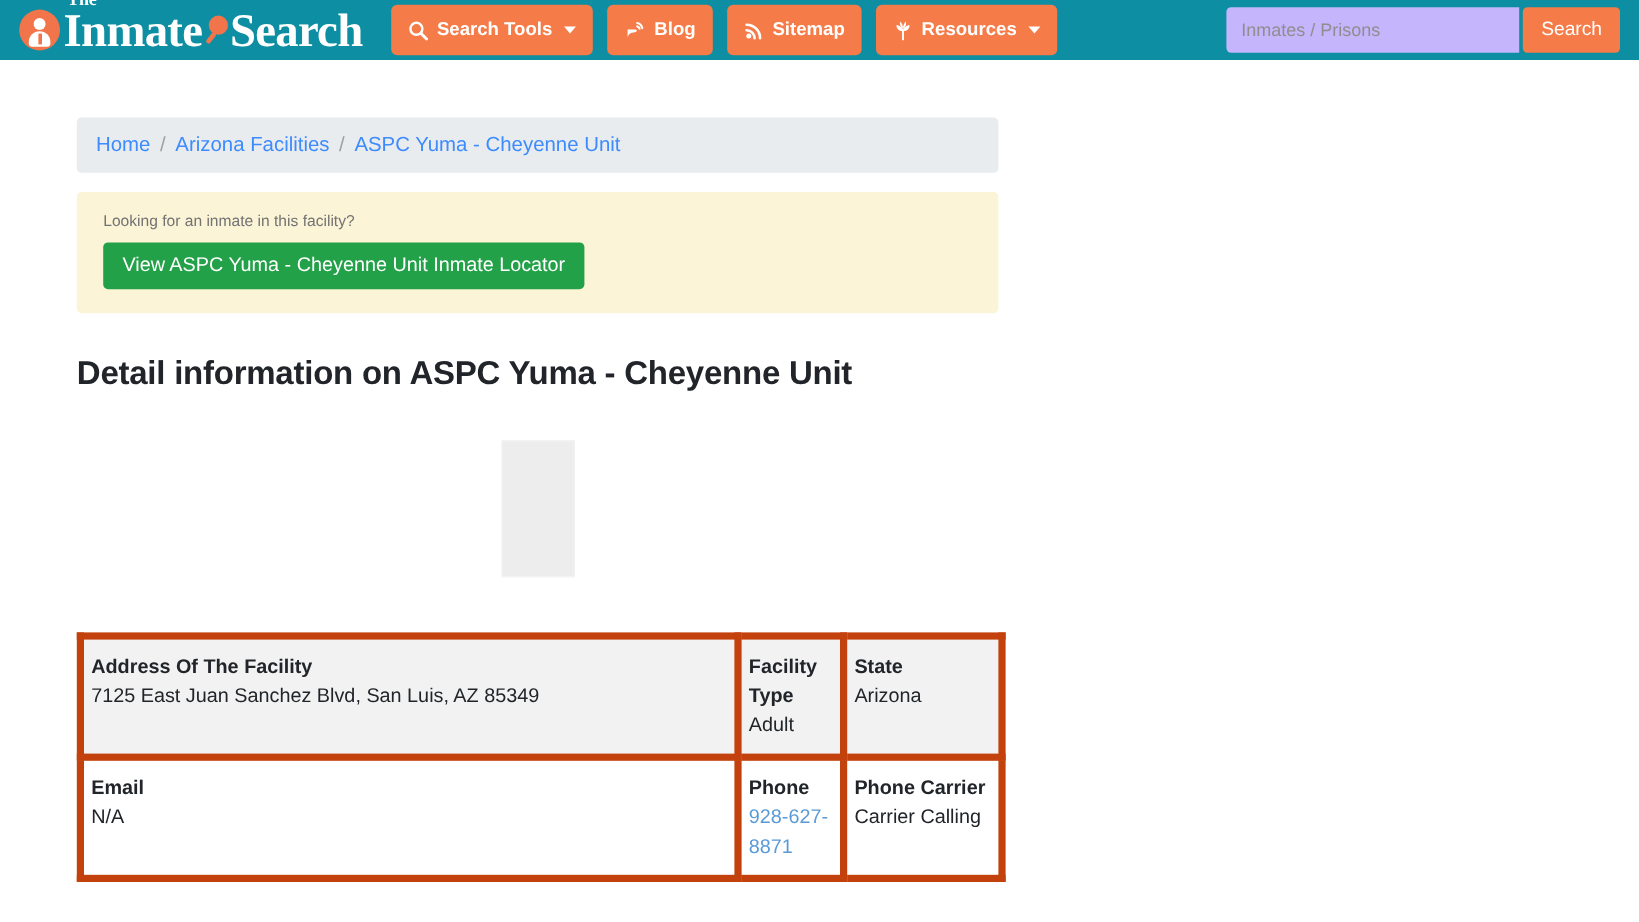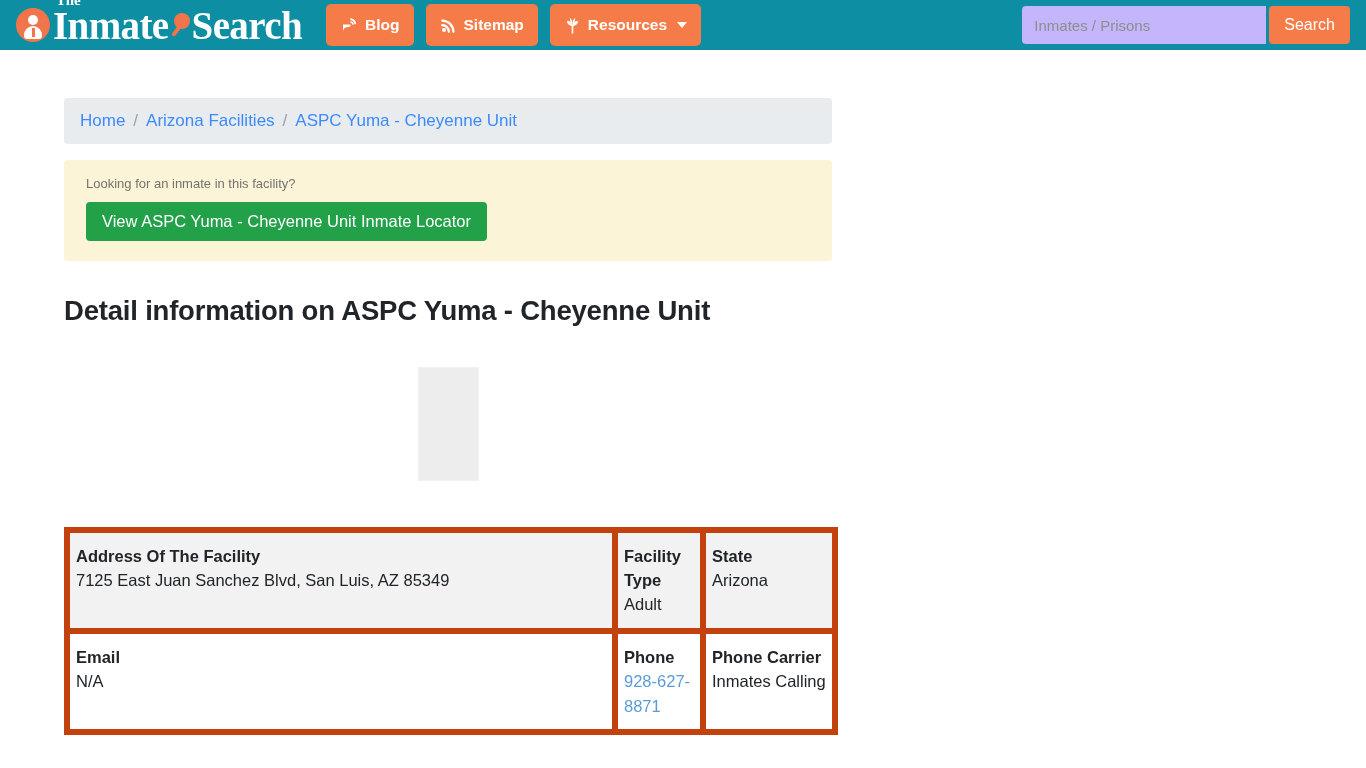--- a/index.html
+++ b/index.html
@@ -277,20 +277,30 @@
         <span>Inmate</span>
         <span class="brand-glass">
           <span class="lens"></span>
             <span class="handle"></span>
         </span>
         <span>Search</span>
       </span>
     </span>
   </a>
 
+  <button class="nav-btn">
+    <span class="nav-icon">
+      <svg width="17" height="17" viewBox="0 0 17 17" aria-hidden="true">
+        <circle cx="7" cy="7" r="5" fill="none" stroke="#ffffff" stroke-width="2"></circle>
+        <line x1="10.6" y1="10.6" x2="15.5" y2="15.5" stroke="#ffffff" stroke-width="2.4" stroke-linecap="round"></line>
+      </svg>
+    </span>
+    <span>Search Tools</span>
+    <span class="caret"></span>
+  </button>
 
   <button class="nav-btn">
     <span class="nav-icon">
       <svg width="18" height="18" viewBox="0 0 18 18" aria-hidden="true">
         <path d="M3 2 L3 16 C3 16 3 11 8 11 C11 11 11.5 8.5 9.5 8.5 L3 8.5" fill="#ffffff"></path>
         <path d="M11 3.2 a5.5 5.5 0 0 1 4.2 4.2" fill="none" stroke="#ffffff" stroke-width="1.8" stroke-linecap="round"></path>
         <path d="M11 6 a2.8 2.8 0 0 1 2 2" fill="none" stroke="#ffffff" stroke-width="1.7" stroke-linecap="round"></path>
       </svg>
     </span>
     <span>Blog</span>
@@ -371,19 +381,19 @@
         <td>
           <span class="lbl">Email</span>
           <span class="val">N/A</span>
         </td>
         <td>
           <span class="lbl">Phone</span>
           <span class="val"><a href="#">928-627-8871</a></span>
         </td>
         <td>
           <span class="lbl">Phone Carrier</span>
-          <span class="val">Inmates Calling</span>
+          <span class="val">Carrier Calling</span>
         </td>
       </tr>
     </tbody>
   </table>
 
 </main>
 
 </body></html>

